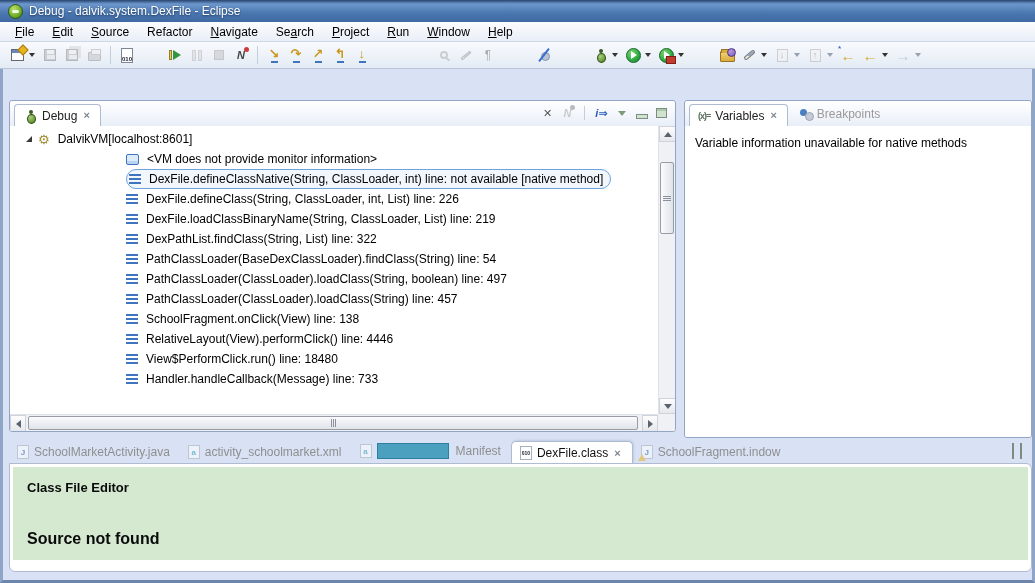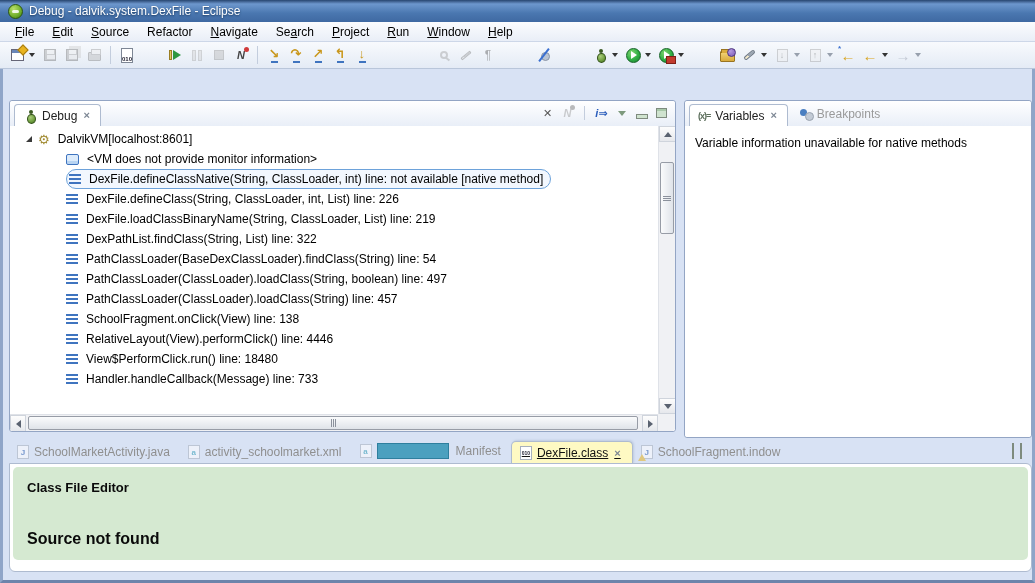--- a/index.html
+++ b/index.html
@@ -102,21 +102,21 @@
   .trow .lbl { padding:1px 3px; }
   .exp { width:0; height:0; border-bottom:6px solid #3a3a3a; border-left:6px solid transparent; margin-right:6px; flex:none; }
   .ti { flex:none; margin-right:5px; display:inline-flex; align-items:center; justify-content:center; }
   .i-gear { font-size:13px; color:#a08a30; line-height:1; }
   .i-thread { width:9px; height:10px; position:relative; }
   .i-thread::before { content:""; position:absolute; left:0; top:2px; width:8px; height:3px; background:#e0ba4e; border:1px solid #8a6d1f; border-radius:2px; box-shadow:0 4px 0 #e0ba4e; }
   .i-thread::after { content:""; position:absolute; right:-2px; top:-2px; width:0; height:0; border-left:3px solid transparent; border-right:3px solid transparent; border-bottom:5px solid #c04020; }
   .i-mon { width:13px; height:11px; border:1px solid #3f74bf; border-radius:2px; background:#dcebfb; box-shadow:inset 0 -3px 0 #b8d4f2; }
   .i-stack { width:12px; height:10px; background:linear-gradient(180deg,#3f74bf 0 2px,transparent 2px 4px,#3f74bf 4px 6px,transparent 6px 8px,#3f74bf 8px 10px); }
   .selbox { display:inline-flex; align-items:center; border:1px solid #6da2da; border-radius:10px; background:#f2f7fe; padding:1px 4px 1px 2px; }
-  .ind0 { padding-left:16px; } .ind1 { padding-left:54px; } .ind2 { padding-left:56px; }
+  .ind0 { padding-left:16px; } .ind1 { padding-left:54px; } .ind2 { padding-left:116px; }
 
   
   .vscroll { position:absolute; top:0; right:0; bottom:17px; width:17px; background:#f0f1f4; border-left:1px solid #dfe2e8; }
   .vscroll .arr { position:absolute; left:0; width:17px; height:16px; background:linear-gradient(#fdfdfd,#e6e8ec); border:1px solid #cfd4dc; display:flex; align-items:center; justify-content:center; }
   .vscroll .thumb { position:absolute; left:1px; width:14px; top:36px; height:72px; border:1px solid #979ca6; border-radius:2px; background:linear-gradient(90deg,#fafbfc,#dfe3e9); display:flex; align-items:center; justify-content:center; flex-direction:column; gap:2px; }
   .grip-h { width:8px; height:1px; background:#8b919c; box-shadow:0 2px 0 #8b919c, 0 -2px 0 #8b919c; }
   .hscroll { position:absolute; left:0; right:17px; bottom:0; height:17px; background:#f0f1f4; border-top:1px solid #dfe2e8; }
   .hscroll .arr { position:absolute; top:0; width:16px; height:17px; background:linear-gradient(#fdfdfd,#e6e8ec); border:1px solid #cfd4dc; display:flex; align-items:center; justify-content:center; }
   .hscroll .thumb { position:absolute; top:1px; height:14px; left:18px; right:20px; border:1px solid #979ca6; border-radius:2px; background:linear-gradient(180deg,#fafbfc,#dfe3e9); display:flex; align-items:center; justify-content:center; gap:2px; }
   .grip-v { width:1px; height:8px; background:#8b919c; box-shadow:2px 0 0 #8b919c, -2px 0 0 #8b919c; }
@@ -130,29 +130,29 @@
   .varsmsg { padding:10px 10px; color:#000; }
   .varicon { font-size:9px; font-weight:bold; color:#5b6e5b; letter-spacing:-1px; }
   .bpicon { width:12px; height:10px; position:relative; display:inline-block; }
   .bpicon::before { content:""; position:absolute; left:0; top:0; width:7px; height:7px; border-radius:50%; background:#4a7fc1; }
   .bpicon::after { content:""; position:absolute; left:5px; top:3px; width:7px; height:7px; border-radius:50%; background:#c3cbd6; border:1px solid #9aa3b0; }
 
   
   .editor { position:absolute; left:6px; top:438px; width:1023px; height:134px; }
   .etabs { height:25px; display:flex; align-items:flex-end; }
   .etab { display:inline-flex; align-items:center; gap:5px; padding:4px 10px 4px 8px; color:#8f8f8f; border-radius:5px 5px 0 0; }
-  .etab.active { background:#fef9c3; border:1px solid #aebbd0; border-bottom:none; color:#111; position:relative; top:1px; box-shadow:1px -1px 2px rgba(120,140,170,.25);text-decoration:underline; }
+  .etab.active { background:#ffffff; border:1px solid #aebbd0; border-bottom:none; color:#111; position:relative; top:1px; box-shadow:1px -1px 2px rgba(120,140,170,.25); }
   .fic { width:12px; height:14px; border:1px solid #a7b0bd; background:#fff; font-size:8px; font-weight:bold; display:inline-flex; align-items:center; justify-content:center; position:relative; flex:none; }
   .fic.java { color:#2a5db0; } .fic.xml { color:#2e9bb5; } .fic.cls { font-size:5px; color:#223; }
   .fic.dim { opacity:.55; }
   .warnmark { position:absolute; left:-4px; bottom:-3px; width:0; height:0; border-left:4px solid transparent; border-right:4px solid transparent; border-bottom:7px solid #e8b420; }
   .redact { display:inline-block; width:72px; height:16px; background:#4ba0bf; border:1px solid #2e7f9e; margin-right:2px; }
   .eminmax { margin-left:auto; display:flex; gap:6px; padding:0 10px 5px 0; }
   .ebody { position:absolute; top:25px; left:0; right:0; bottom:0; background:#fff; border:1px solid #aebbd0; border-radius:0 6px 6px 6px; padding:3px; }
-  .greenbox { width:100%; height:92%; background:#d5e9d1; border-radius:5px; position:relative; padding:13px 14px; }
+  .greenbox { width:100%; height:92%; background:#d5e9d1; border-radius:0; position:relative; padding:13px 14px; }
   .greenbox h1 { font-size:13px; color:#0a0a0a; font-weight:bold; }
   .srcmsg { position:absolute; left:14px; bottom:12px; font-size:16px; font-weight:bold; color:#0a0a0a; }
 
   .debug-panel { left:6px; top:100px; width:667px; height:332px; }
   .vars-panel  { left:681px; top:100px; width:348px; height:338px; }
 </style>
 </head>
 <body>
 
 <div class="window">

